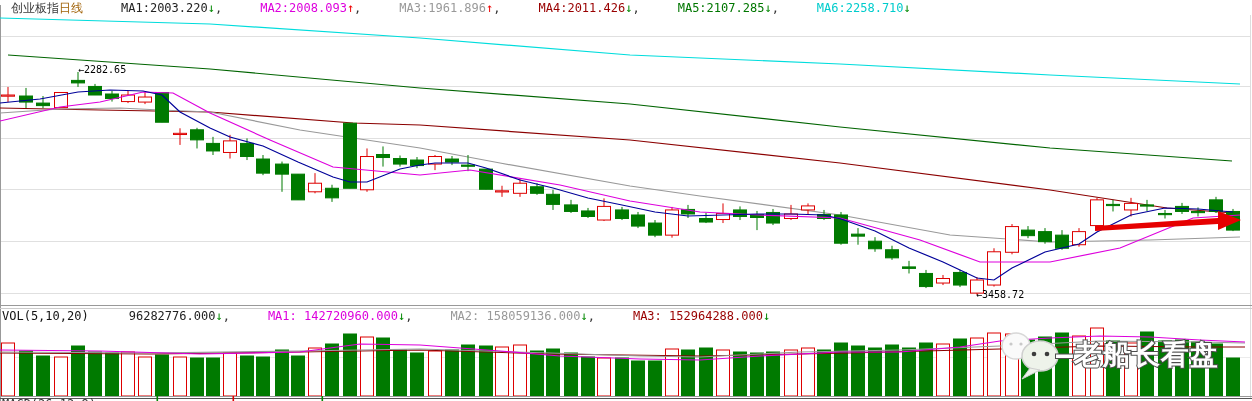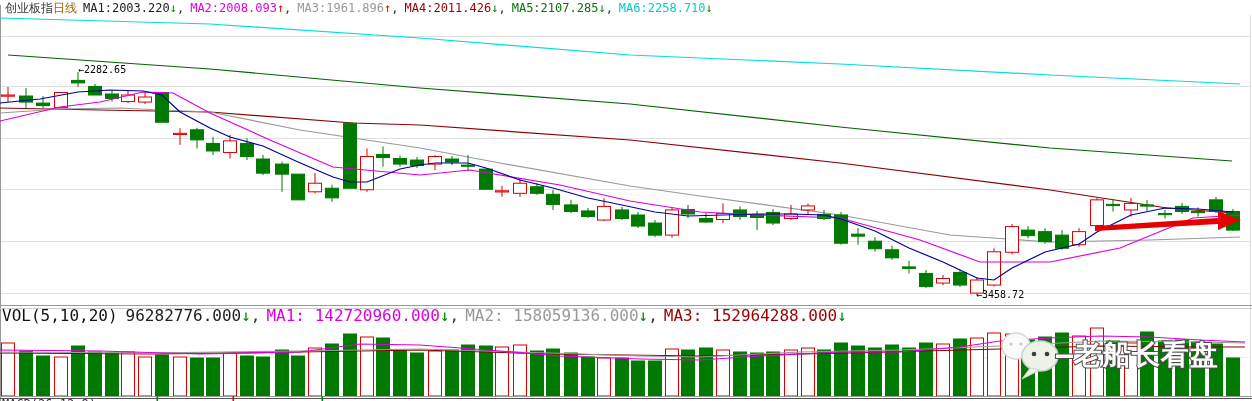--- a/index.html
+++ b/index.html
@@ -1,27 +1,27 @@
 <!DOCTYPE html>
 <html><head>
 <meta charset="utf-8">
 <style>
   html,body{margin:0;padding:0;background:#fff;}
   .screen{position:relative;width:1252px;height:401px;background:#ffffff;overflow:hidden;
           font-family:"DejaVu Sans Mono","Liberation Mono",monospace;}
   #chart{position:absolute;left:0;top:0;}
-  .hdr{position:absolute;left:5px;top:1px;height:14px;font-size:12px;line-height:14px;
+  .hdr{position:absolute;left:11px;top:1px;height:14px;font-size:12px;line-height:14px;
        white-space:nowrap;display:flex;align-items:center;z-index:5;}
   .hdr span{display:inline-block;}
   .sym{color:#3a3a3a;}
   .per{color:#a16207;margin-right:6px;}
   .malabel{color:#111;margin-right:8px;}
-  .hitem{margin-right:2px;}
+  .hitem{margin-right:2px;margin-left:32px;}
   .sep{color:#333;margin-right:4px;}
-  .vhdr{position:absolute;left:2px;top:309px;height:14px;font-size:16px;line-height:14px;
+  .vhdr{position:absolute;left:2px;top:309px;height:14px;font-size:12px;line-height:14px;
         white-space:nowrap;display:flex;align-items:center;z-index:5;justify-content:center;}
   .vlabel{color:#111;margin-right:8px;}
   .anno{position:absolute;font-size:10px;color:#000;z-index:6;letter-spacing:0px;}
   .anno-high{left:78px;top:64px;}
   .anno-low{left:976px;top:289px;}
   .macd-sliver{position:absolute;left:2px;top:397px;font-size:12px;color:#333;z-index:6;}
 </style>
 </head>
 <body>
 

